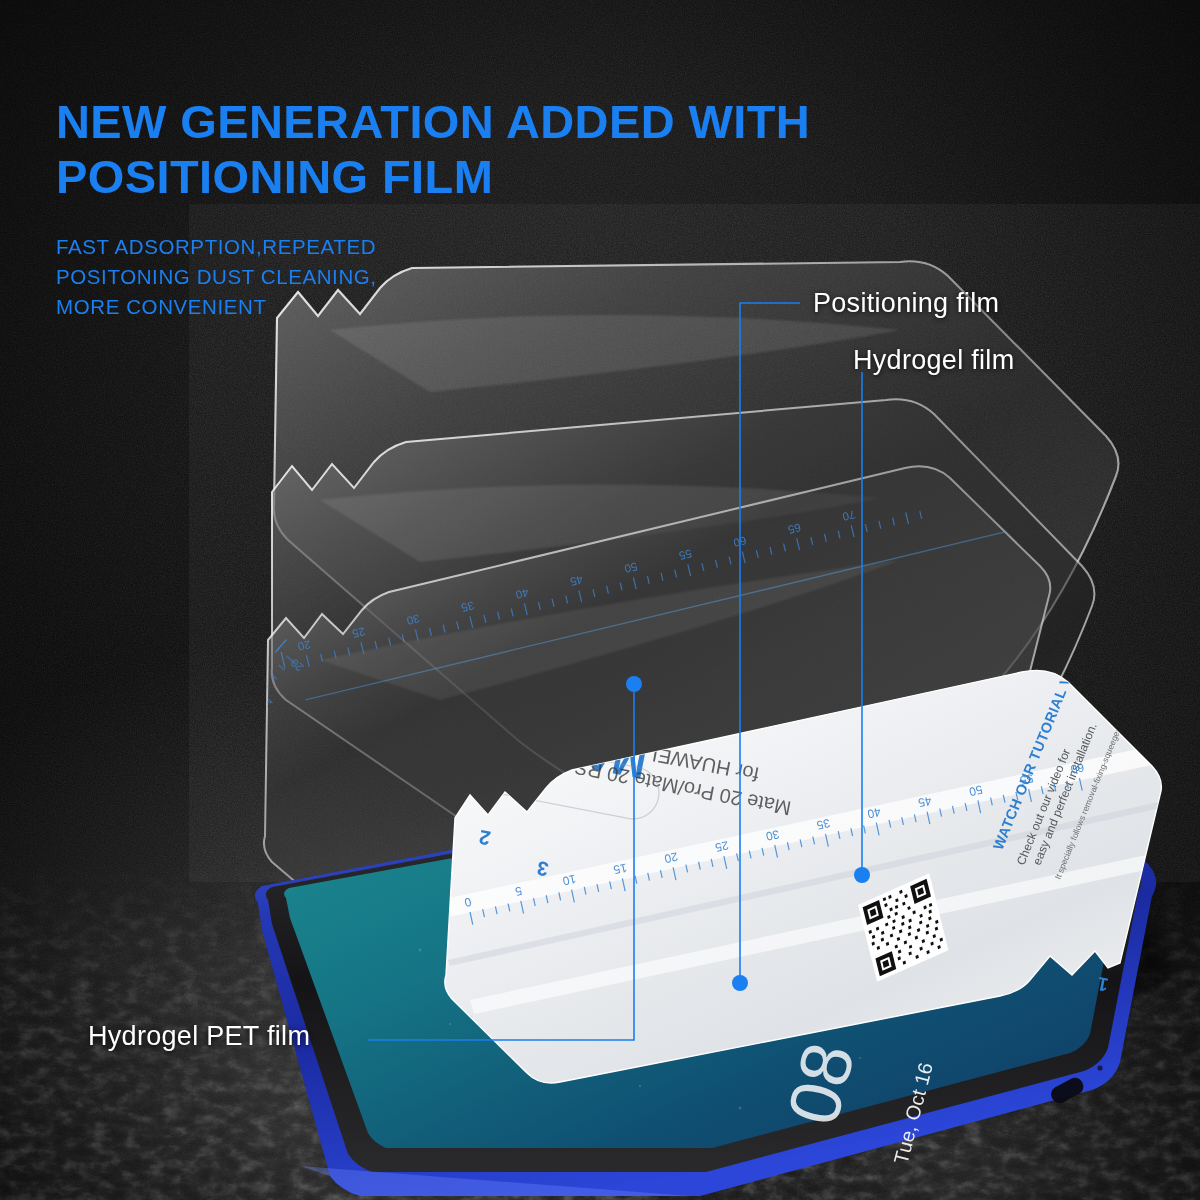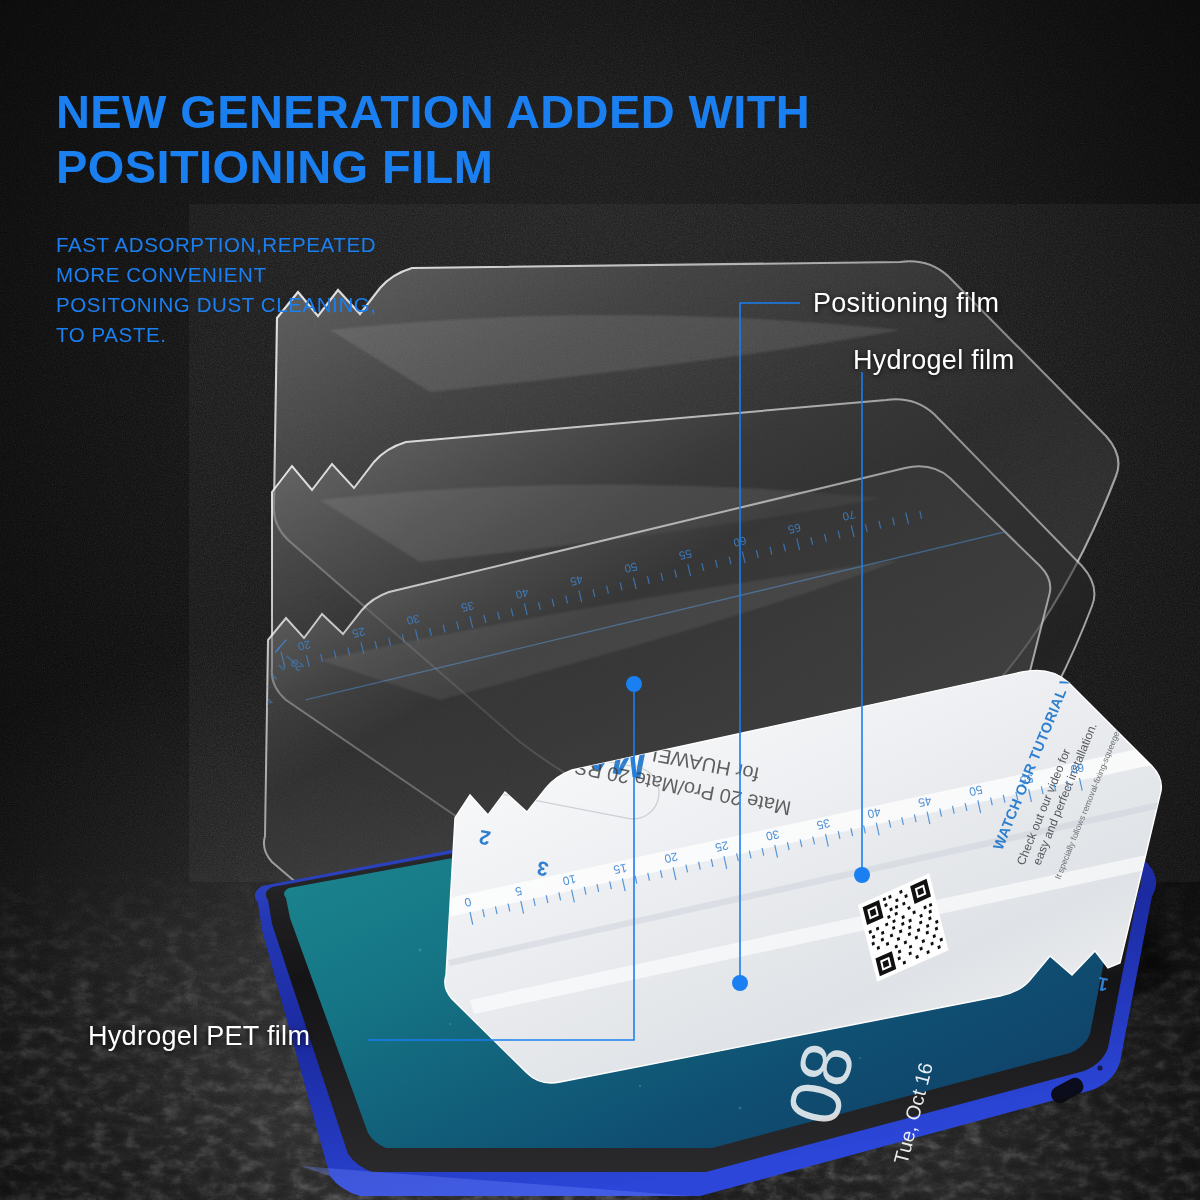--- a/index.html
+++ b/index.html
@@ -22,28 +22,28 @@
       #0a0a0a;
   }
   .bg-noise { position:absolute; inset:0; opacity:.55; mix-blend-mode:screen; }
   .bg-gravel { position:absolute; left:0; bottom:0; width:1200px; height:340px; opacity:.85; }
   .bg-vig {
     position:absolute; inset:0;
     background:radial-gradient(ellipse 85% 85% at 50% 45%, rgba(0,0,0,0) 42%, rgba(0,0,0,.72) 100%);
   }
 
   
-  .copy { position:absolute; left:56px; top:84px; z-index:40; }
+  .copy { position:absolute; left:56px; top:94px; z-index:40; }
   .headline {
     color:#1a7ff0; font-weight:bold; font-size:47px; line-height:55px;
     letter-spacing:.4px; white-space:nowrap;
     font-family:"Liberation Sans", sans-serif;
   }
   .sub {
-    margin-top:36px; color:#1a7ff0; font-size:20.5px; line-height:30px;
+    margin-top:28px; color:#1a7ff0; font-size:20.5px; line-height:30px;
     letter-spacing:.6px; font-family:"Liberation Sans", sans-serif;
   }
 
   
   .art { position:absolute; inset:0; z-index:20; }
 
   
   .callouts { position:absolute; inset:0; z-index:60; }
   .lbl {
     position:absolute; color:#fff; font-size:27px; letter-spacing:.3px;
@@ -597,23 +597,22 @@
         <text x="1104" y="978" font-family="'Liberation Sans',sans-serif" font-size="19" fill="#2f7fd0" font-weight="bold" transform="rotate(191 1104 978)" text-anchor="middle">1</text>
       </g>
     </g>
   </svg>
 
   <div class="copy">
     <div class="headline">NEW GENERATION ADDED WITH</div>
     <div class="headline">POSITIONING FILM</div>
     <div class="sub">
       <div>FAST ADSORPTION,REPEATED</div>
+      <div>POSITONING DUST CLEANING,</div>
       <div>MORE CONVENIENT</div>
-      <div>POSITONING DUST CLEANING,</div>
-      <div>TO PASTE.</div>
     </div>
   </div>
 
   <svg class="callouts" width="1200" height="1200">
     <g stroke="#1a7ff0" stroke-width="1.6" fill="none">
 
       <polyline points="800,303 740,303 740,983"></polyline>
 
       <polyline points="862,372 862,875"></polyline>
 

